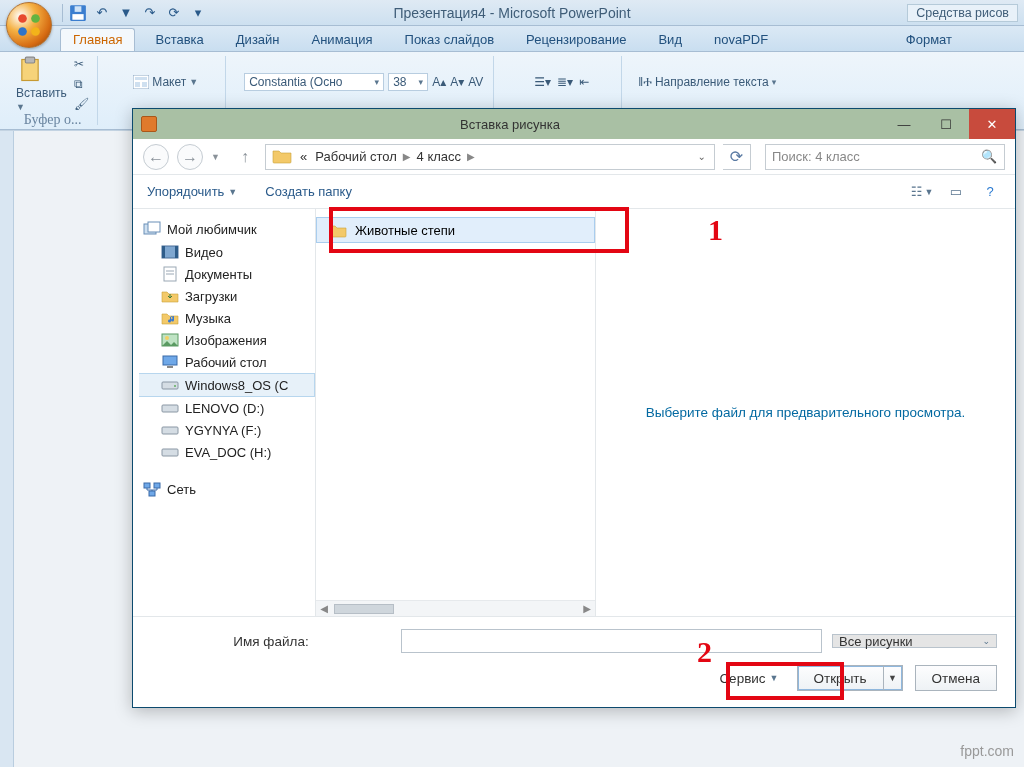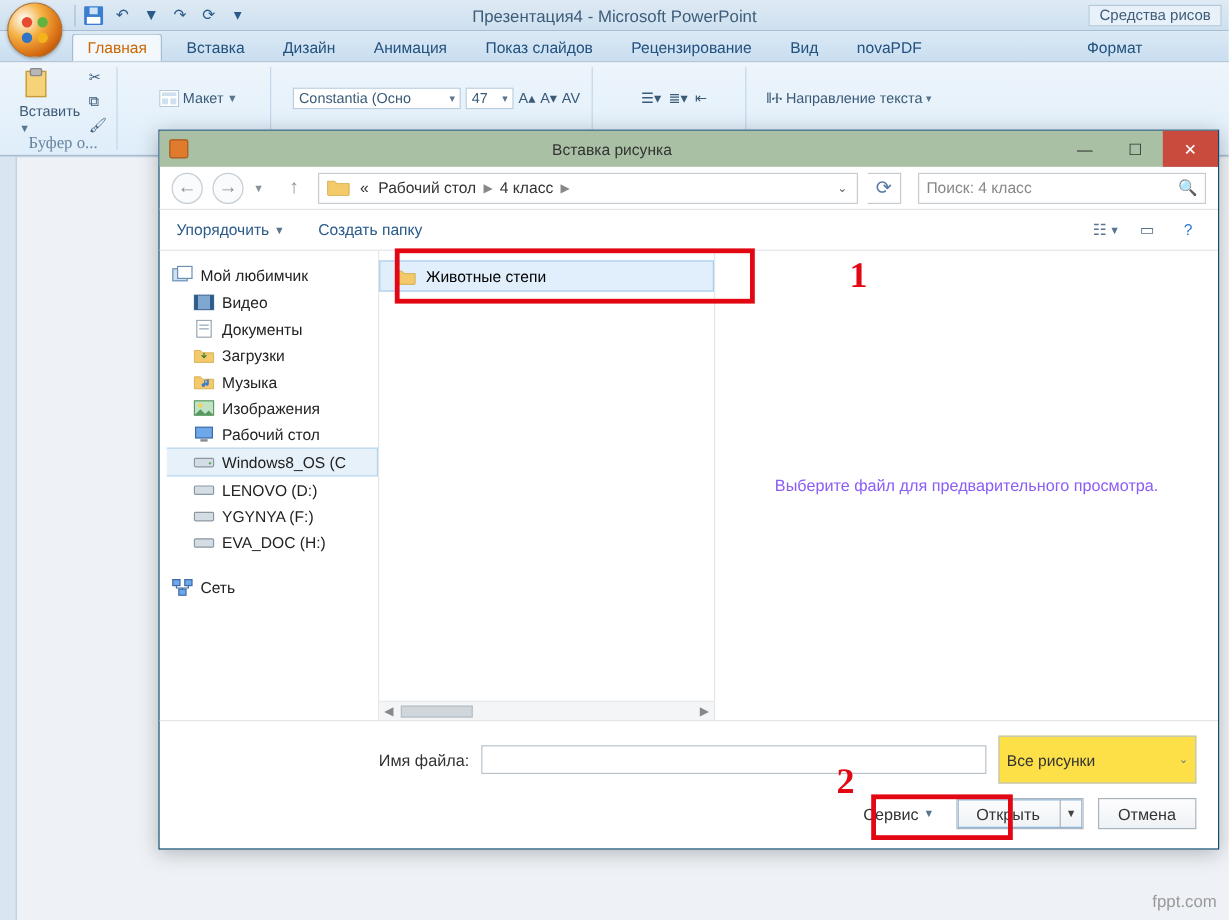--- a/index.html
+++ b/index.html
@@ -72,27 +72,27 @@
   .list .colhead { height:24px; border-bottom:1px solid #e3e7ea; font-size:12.5px; color:#4a6a88; padding:4px 34px; display:flex; align-items:center; gap:6px; }
   .list .colhead .sort { font-size:8px; color:#6a85a0; }
   .list .rows { flex:1; padding-top:8px; position:relative; }
   .list .row { display:flex; align-items:center; gap:8px; padding:4px 12px; font-size:13px; }
   .list .row.sel { background:#e1eefb; border:1px solid #a9cdee; }
   .list .row .fic { width:18px; height:16px; }
   .list .hscroll { height:16px; border-top:1px solid #e6e9ec; background:#f3f5f7; display:flex; align-items:center; }
   .list .hscroll .tr { width:16px; text-align:center; color:#888; font-size:10px; }
   .list .hscroll .thumb { height:10px; background:#cfd6dc; border:1px solid #b6bec6; width:60px; margin-left:2px; }
 
-  .preview { flex:1; display:flex; align-items:center; justify-content:center; color:#8b5cf6; font-size:13.5px; text-align:center; padding:0 20px; }
+  .preview { flex:1; display:flex; align-items:center; justify-content:center; color:#0369a1; font-size:13.5px; text-align:center; padding:0 20px; }
 
   .dlg-bottom { border-top:1px solid #e3e7ea; padding:12px 18px 16px; font-size:13.5px; color:#333; }
   .row-b { display:flex; align-items:center; gap:10px; margin-bottom:12px; }
-  .row-b .lab { width:240px; text-align:right; }
+  .row-b .lab { width:240px; text-align:center; }
   .row-b .field { flex:1; height:24px; border:1px solid #b9c3cc; background:#fff; padding:0 4px; font-size:13px; }
-  .row-b .combo { width:165px; height:40px; border:1px solid #b9c3cc; background:#fde047; padding:0 6px; display:flex; align-items:center; font-size:13px;justify-content:flex-end; }
+  .row-b .combo { width:165px; height:14px; border:1px solid #b9c3cc; background:#e5e5e5; padding:0 6px; display:flex; align-items:center; font-size:13px;justify-content:flex-end; }
   .row-b .combo .dd { margin-left:auto; }
   .row-b2 { display:flex; align-items:center; justify-content:flex-end; gap:12px; }
   .row-b2 .svc { display:flex; align-items:center; gap:4px; color:#333; margin-right:6px; }
   .btn { height:26px; padding:0 16px; border:1px solid #aab4bd; background:linear-gradient(#fdfdfe,#eef2f5); font-size:13.5px; display:flex; align-items:center; }
   .btn.split { padding:0; }
   .btn.split .main { padding:0 16px; border-right:1px solid #aab4bd; height:100%; display:flex; align-items:center; }
   .btn.split .splitdd { width:18px; display:flex; align-items:center; justify-content:center; font-size:9px; color:#444; }
   .btn.primary { box-shadow:inset 0 0 0 1px #8fb7dd; }
 
   
@@ -185,21 +185,21 @@
     <div class="group-label">&nbsp;</div>
   </div>
 
   <div class="ribbon-group" style="min-width:260px">
     <div class="group-body" style="flex-wrap:wrap;gap:4px">
       <span class="ribbon-ctl" style="border:1px solid #b8cde0;background:#fff;padding:1px 4px;width:140px">
           <span>Constantia (Осно</span>
           <span class="dd" style="margin-left:auto">▾</span>
         </span>
       <span class="ribbon-ctl" style="border:1px solid #b8cde0;background:#fff;padding:1px 4px;width:40px">
-          <span>47</span>
+          <span>38</span>
           <span class="dd" style="margin-left:auto">▾</span>
         </span>
       <span class="ribbon-ctl">A▴</span>
       <span class="ribbon-ctl">A▾</span>
       <span class="ribbon-ctl">AV</span>
     </div>
     <div class="group-label">&nbsp;</div>
   </div>
 
   <div class="ribbon-group" style="min-width:120px">

